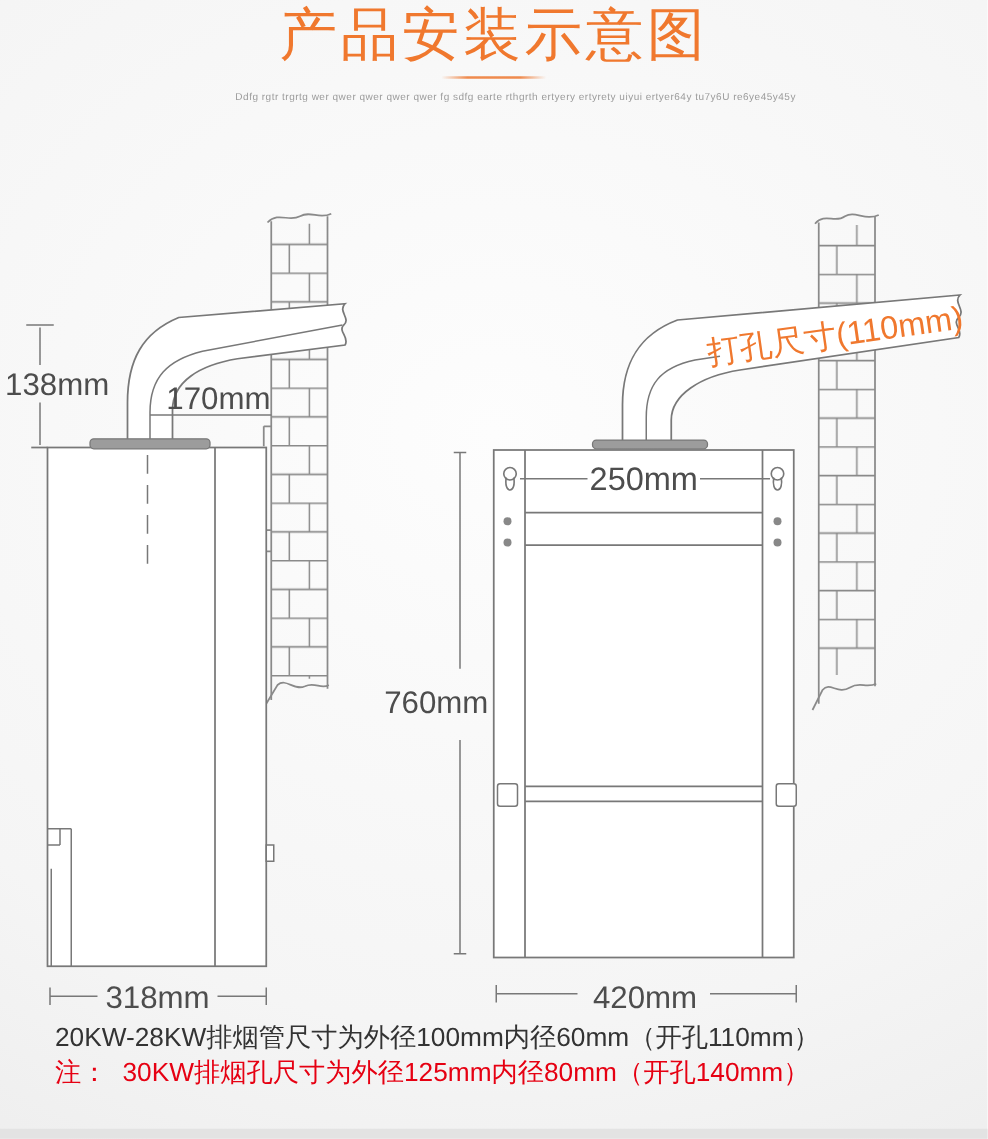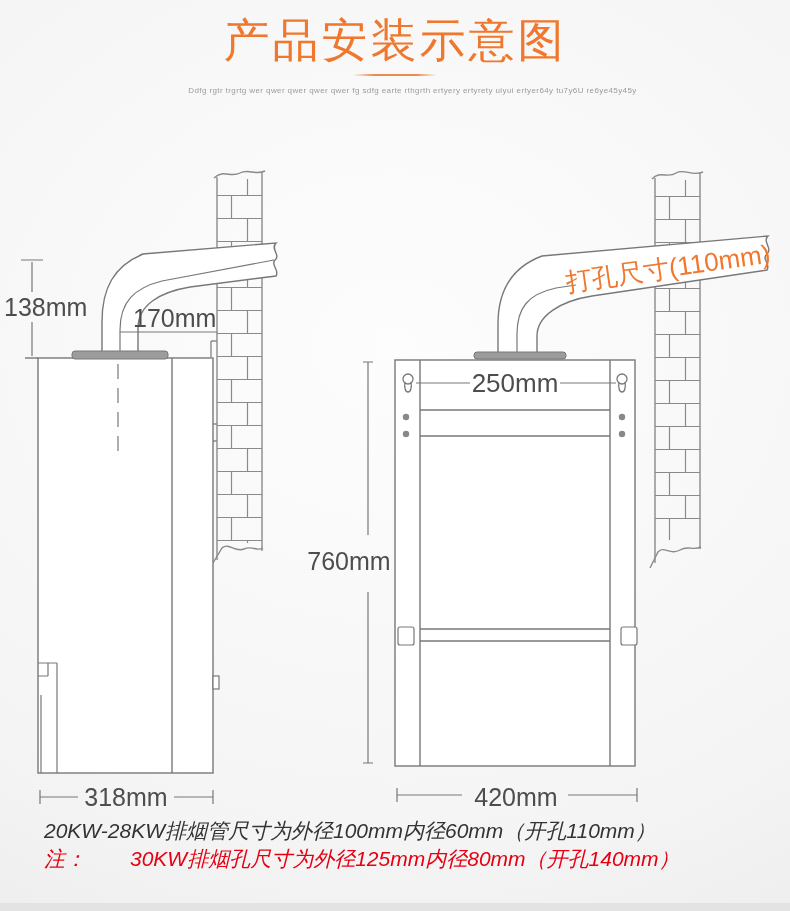--- a/index.html
+++ b/index.html
@@ -1,28 +1,28 @@
 <!DOCTYPE html>
 <html><head>
 <meta charset="utf-8">
 <style>
   html,body{margin:0;padding:0;}
   body{width:790px;height:911px;overflow:hidden;font-family:"Liberation Sans",sans-serif;}
   .canvas{position:relative;width:790px;height:911px;
     background:radial-gradient(ellipse 130% 95% at 50% 38%, #fdfdfd 0%, #f5f5f5 55%, #e7e7e7 100%);}
   .hdr{position:absolute;top:0;left:0;width:100%;text-align:center;}
-  .title{margin-top:13px;font-size:46px;line-height:54px;letter-spacing:3px;color:#f0782e;font-weight:400;}
+  .title{font-size:46px;line-height:54px;letter-spacing:3px;color:#f0782e;font-weight:400;}
   .divider{width:84px;height:2px;margin:7px auto 8px auto;
     background:linear-gradient(90deg, rgba(240,120,46,0) 0%, #ef8a4d 25%, #ef8a4d 75%, rgba(240,120,46,0) 100%);}
   .tagline{font-size:8px;line-height:13px;color:#9b9b9b;letter-spacing:.4px;margin-left:35px;}
   svg.diagram{position:absolute;left:0;top:0;}
   .dimtext{fill:#4d4d4d;font-family:"Liberation Sans",sans-serif;}
-  .notes{position:absolute;left:44px;top:817px;width:730px;font-size:21px;line-height:28px;color:#333;font-style:italic;}
+  .notes{position:absolute;left:44px;top:817px;width:730px;font-size:21px;line-height:28px;color:#333;}
   .note-red{color:#e60012;}
-  .note-red .spec{margin-left:44px;}
+  .note-red .spec{margin-left:12px;}
   .bottombar{position:absolute;left:0;bottom:0;width:100%;height:8px;background:#e3e3e3;}
 </style>
 </head>
 <body>
 
 <div class="canvas">
 
   <div class="hdr">
     <div class="title">产品安装示意图</div>
     <div class="divider"></div>

